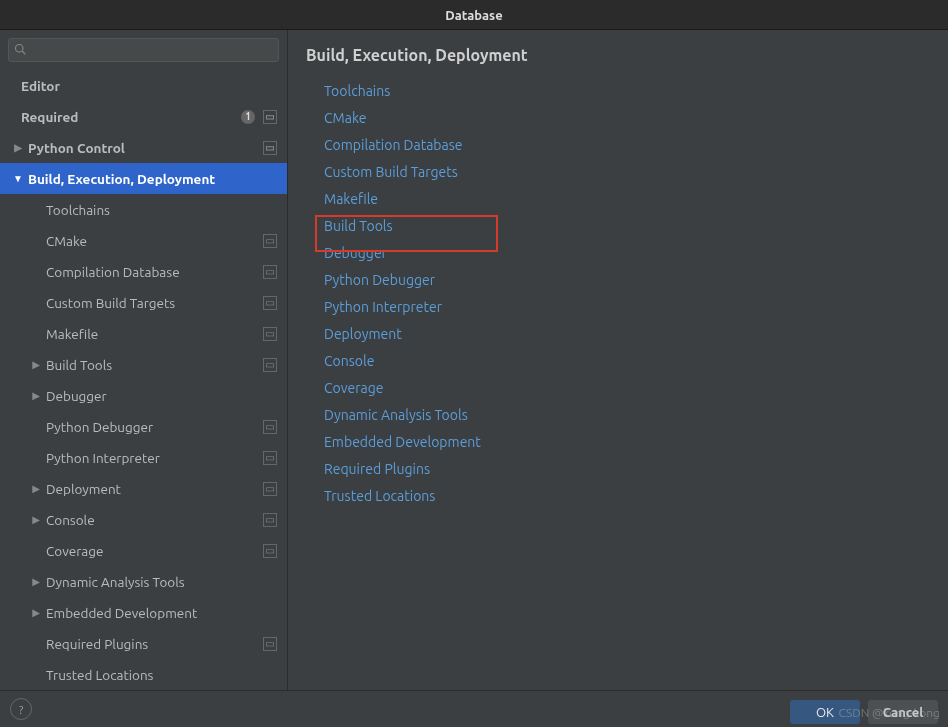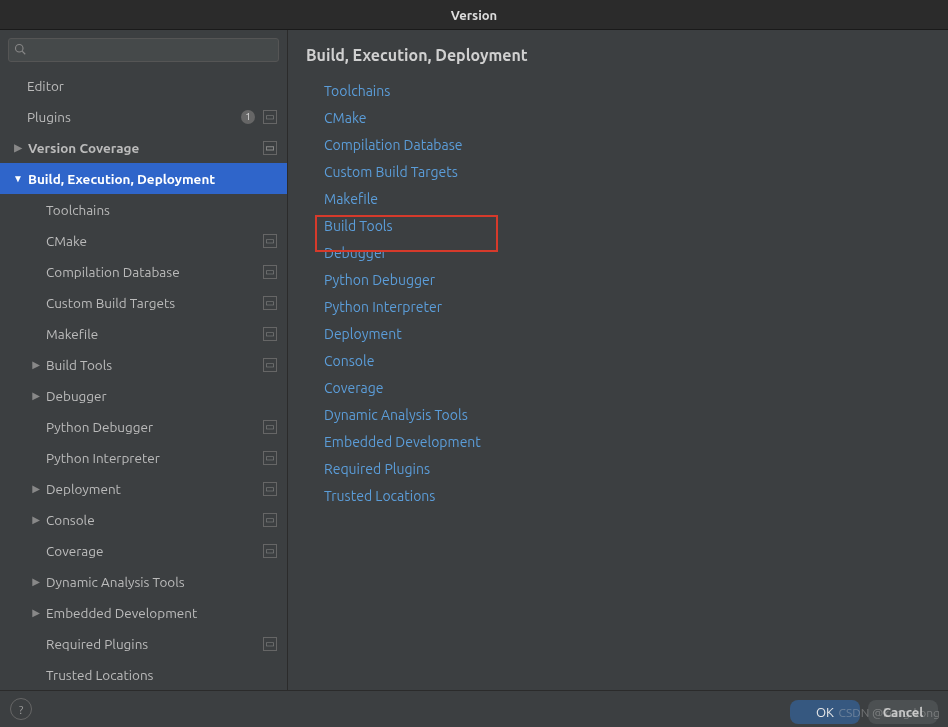--- a/index.html
+++ b/index.html
@@ -103,21 +103,21 @@
       width: 14px;
       height: 14px;
       display: inline-flex;
       align-items: center;
       justify-content: center;
       font-size: 10px;
       color: #888;
       border: 1px solid #666;
       margin-left: 4px;
     }
-    .lvl0 { padding-left: 27px; font-weight: normal; }
+    .lvl0 { padding-left: 21px; font-weight: bold; }
     .lvl0c { padding-left: 12px; font-weight: bold; }
     .lvl1 { padding-left: 46px; }
     .lvl1c { padding-left: 30px; }
     
     .main {
       flex: 1;
       padding: 16px 18px;
       overflow: hidden;
       display: flex;
       flex-direction: column;
@@ -175,42 +175,42 @@
     }
     .footer-btns { margin-left: auto; display: flex; gap: 8px; }
     .btn {
       min-width: 70px;
       height: 24px;
       font-size: 13px;
       display: flex;
       align-items: center;
       justify-content: center;
       cursor: pointer;
-      border-radius: 8px;
+      border-radius: 3px;
       margin-top: 6px;
     }
     .btn-primary { background: #365880; color: #e8e8e8; }
     .btn-default { background: #4c5052; color: #c8c8c8; font-weight: bold; }
     .watermark {
       position: absolute;
       right: 8px;
       bottom: 8px;
       color: rgba(200,200,200,0.38);
       font-size: 12px;
       pointer-events: none;
     }
     .tree::-webkit-scrollbar { width: 10px; }
     .tree::-webkit-scrollbar-track { background: #3c3f41; }
     .tree::-webkit-scrollbar-thumb { background: #555; border-radius: 5px; }
   </style>
 </head>
 <body>
 
 <div class="titlebar">
-  <span>Version</span>
+  <span>Database</span>
 </div>
 
 <div class="content">
   <div class="sidebar">
     <div class="search-wrap">
       <div class="search-box">
         <span class="search-icon">
           <svg width="12" height="12" viewBox="0 0 16 16">
               <circle cx="7" cy="7" r="5" stroke="#888" stroke-width="1.5" fill="none"></circle>
               <line x1="11" y1="11" x2="15" y2="15" stroke="#888" stroke-width="1.5"></line>
@@ -219,28 +219,28 @@
         <input class="search-input" placeholder="" style="">
       </div>
     </div>
     <div class="tree">
 
       <div class="tree-item lvl0">
           <span class="label">Editor</span>
         </div>
 
       <div class="tree-item lvl0">
-        <span class="label">Plugins</span>
+        <span class="label">Required</span>
         <span class="badge-number">1</span>
         <span class="proj-settings-icon">▭</span>
       </div>
 
       <div class="tree-item lvl0c">
         <span class="chevron">▶</span>
-        <span class="label" style="margin-left:4px">Version Coverage</span>
+        <span class="label" style="margin-left:4px">Python Control</span>
         <span class="proj-settings-icon">▭</span>
       </div>
 
       <div class="tree-item lvl0c selected">
         <span class="chevron">▼</span>
         <span class="label" style="margin-left:4px">Build, Execution, Deployment</span>
       </div>
 
       <div class="tree-item lvl1">
           <span class="label">Toolchains</span>

